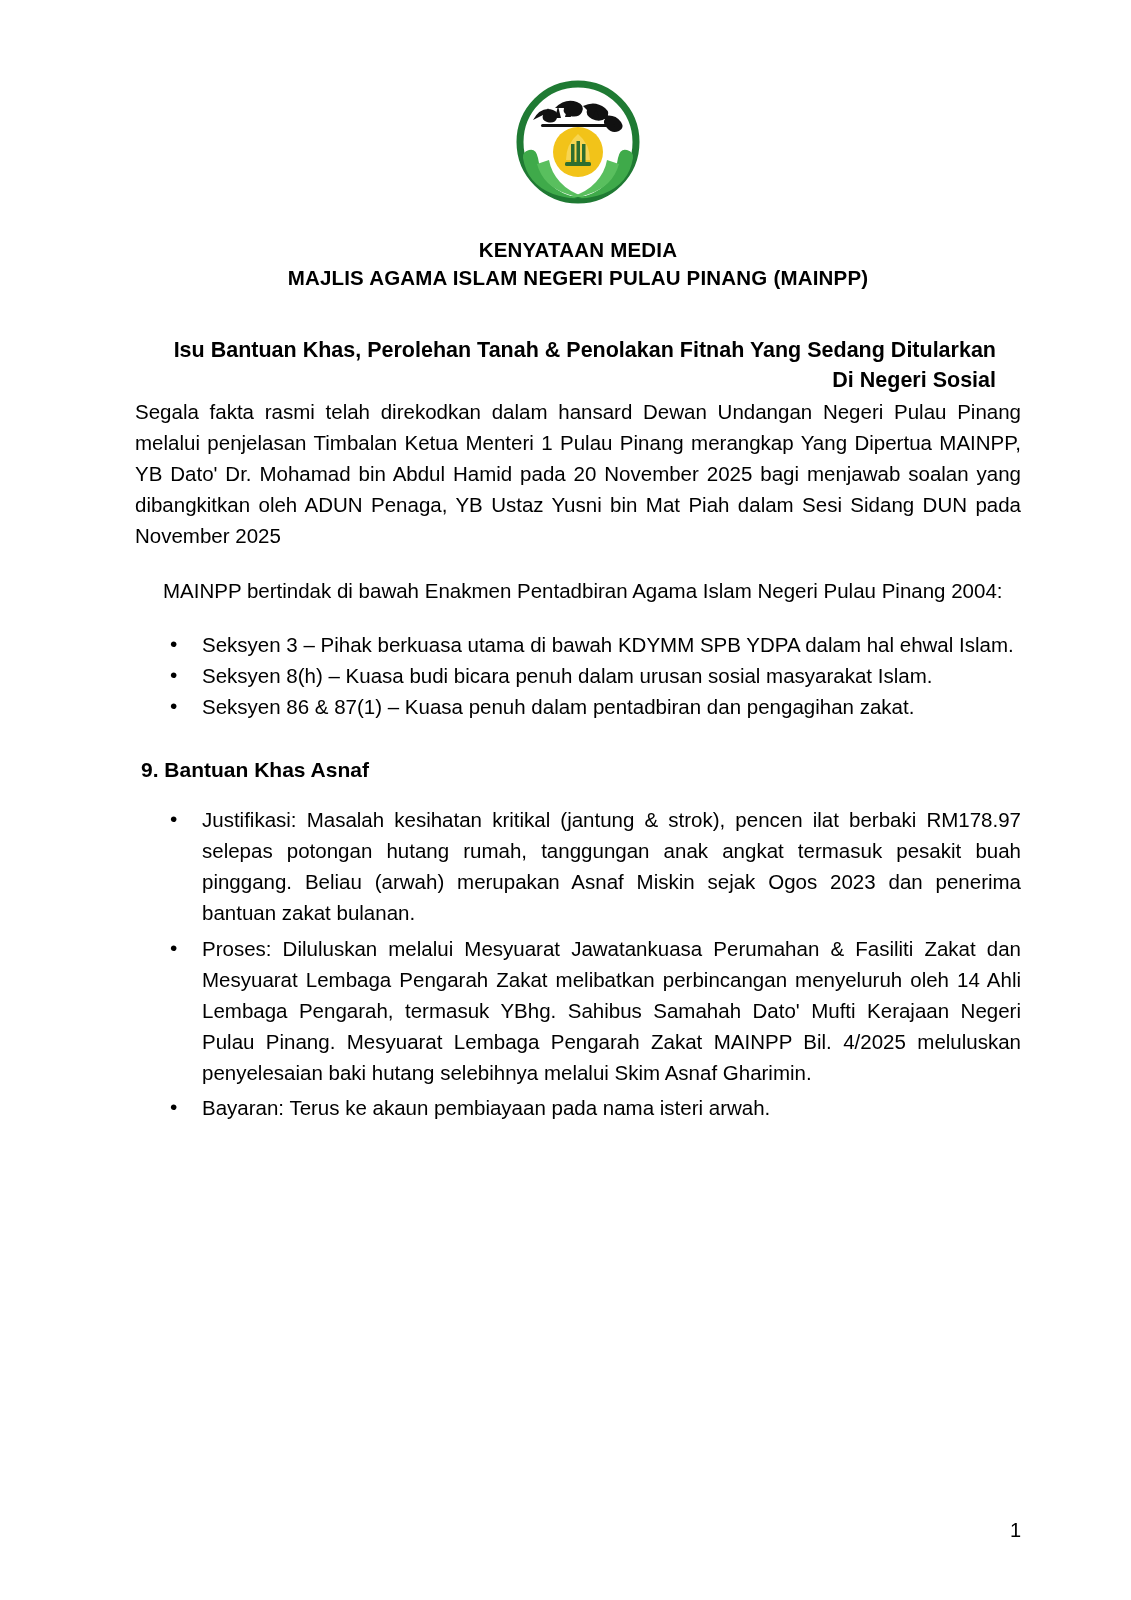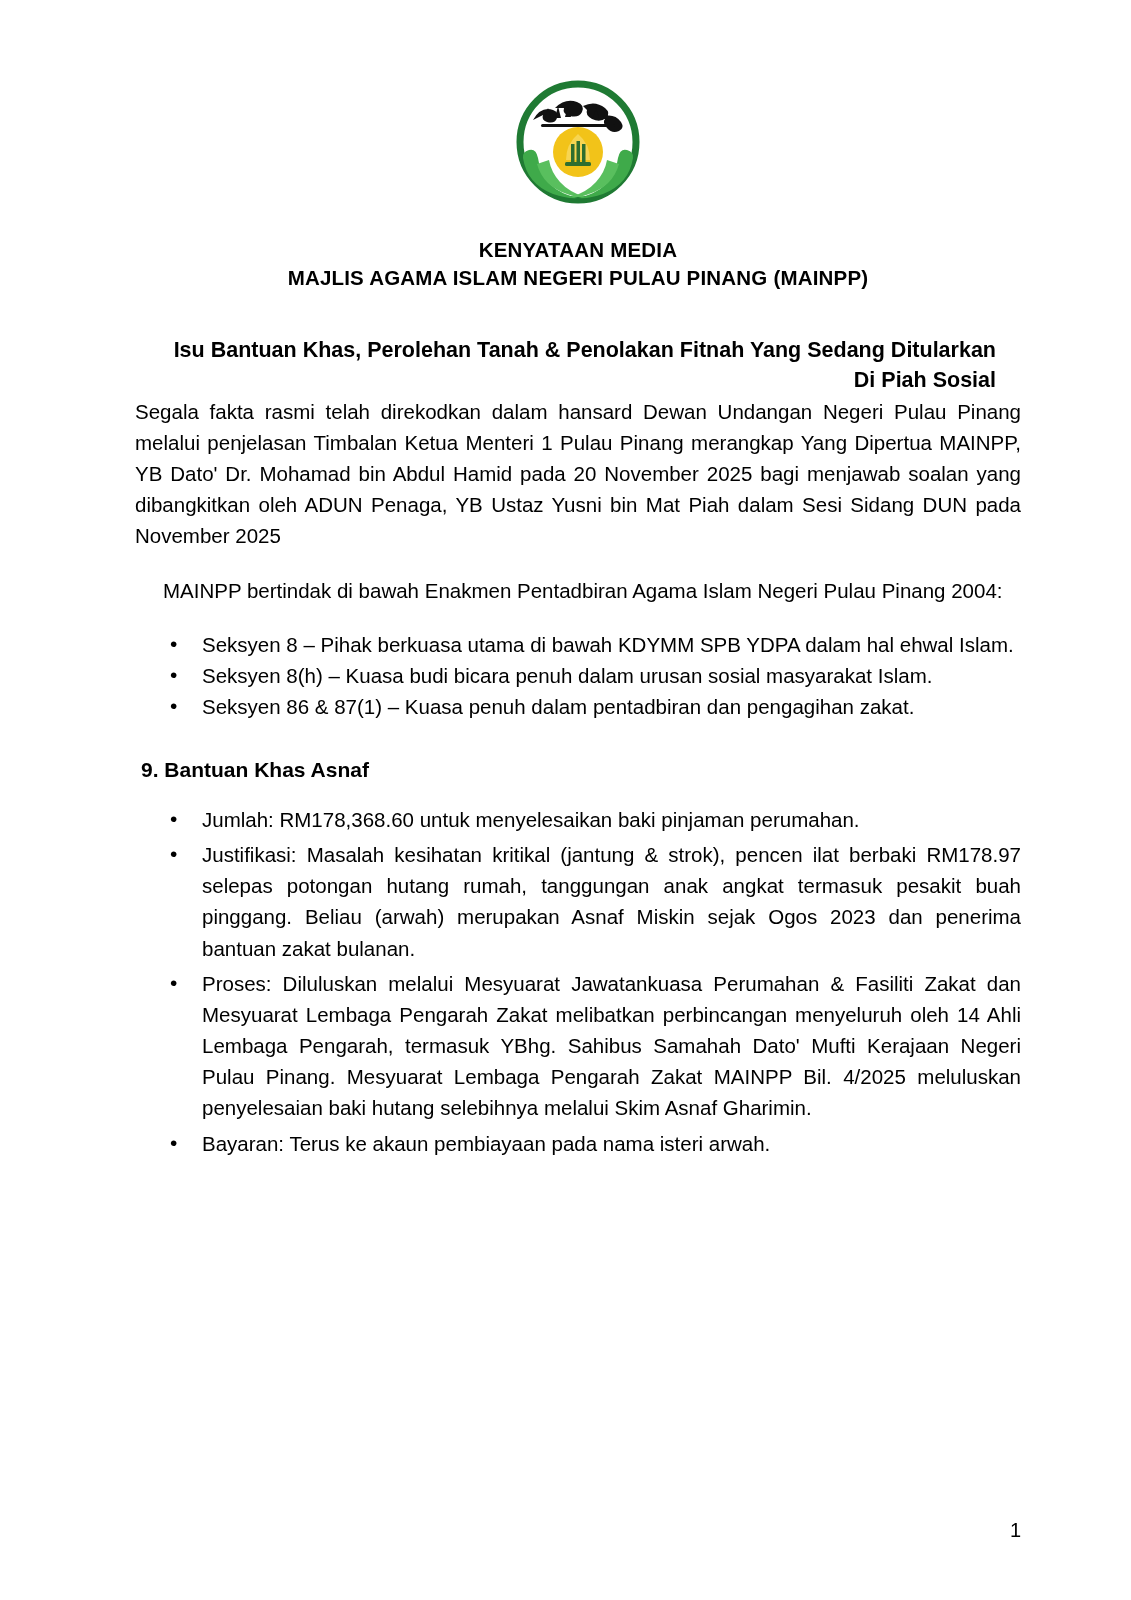--- a/index.html
+++ b/index.html
@@ -143,35 +143,34 @@
   </div>
 
   <div class="doc-title">
     <div>KENYATAAN MEDIA</div>
     <div>MAJLIS AGAMA ISLAM NEGERI PULAU PINANG (MAINPP)</div>
   </div>
 
   <div class="doc-subject">
     <span>Isu Bantuan Khas, Perolehan Tanah &amp; Penolakan Fitnah Yang Sedang Ditularkan</span>
     <br>
-    <span>Di Piah Sosial</span>
+    <span>Di Negeri Sosial</span>
   </div>
 
   <p class="para para-2">Segala fakta rasmi telah direkodkan dalam hansard Dewan Undangan Negeri Pulau Pinang melalui penjelasan Timbalan Ketua Menteri 1 Pulau Pinang merangkap Yang Dipertua MAINPP, YB Dato' Dr. Mohamad bin Abdul Hamid pada 20 November 2025 bagi menjawab soalan yang dibangkitkan oleh ADUN Penaga, YB Ustaz Yusni bin Mat Piah dalam Sesi Sidang DUN pada November 2025</p>
 
   <p class="indent-para">MAINPP bertindak di bawah Enakmen Pentadbiran Agama Islam Negeri Pulau Pinang 2004:</p>
   <ul class="bullets tight">
-    <li>Seksyen 8 – Pihak berkuasa utama di bawah KDYMM SPB YDPA dalam hal ehwal Islam.</li>
+    <li>Seksyen 3 – Pihak berkuasa utama di bawah KDYMM SPB YDPA dalam hal ehwal Islam.</li>
     <li>Seksyen 8(h) – Kuasa budi bicara penuh dalam urusan sosial masyarakat Islam.</li>
     <li>Seksyen 86 &amp; 87(1) – Kuasa penuh dalam pentadbiran dan pengagihan zakat.</li>
   </ul>
 
   <h2 class="section">9. Bantuan Khas Asnaf</h2>
   <ul class="bullets spaced">
-    <li>Jumlah: RM178,368.60 untuk menyelesaikan baki pinjaman perumahan.</li>
     <li>Justifikasi: Masalah kesihatan kritikal (jantung &amp; strok), pencen ilat berbaki RM178.97 selepas potongan hutang rumah, tanggungan anak angkat termasuk pesakit buah pinggang. Beliau (arwah) merupakan Asnaf Miskin sejak Ogos 2023 dan penerima bantuan zakat bulanan.</li>
     <li>Proses: Diluluskan melalui Mesyuarat Jawatankuasa Perumahan &amp; Fasiliti Zakat dan Mesyuarat Lembaga Pengarah Zakat melibatkan perbincangan menyeluruh oleh 14 Ahli Lembaga Pengarah, termasuk YBhg. Sahibus Samahah Dato' Mufti Kerajaan Negeri Pulau Pinang. Mesyuarat Lembaga Pengarah Zakat MAINPP Bil. 4/2025 meluluskan penyelesaian baki hutang selebihnya melalui Skim Asnaf Gharimin.</li>
     <li>Bayaran: Terus ke akaun pembiayaan pada nama isteri arwah.</li>
   </ul>
 
   <div class="page-number">1</div>
 
 </div>
 
 </body></html>

